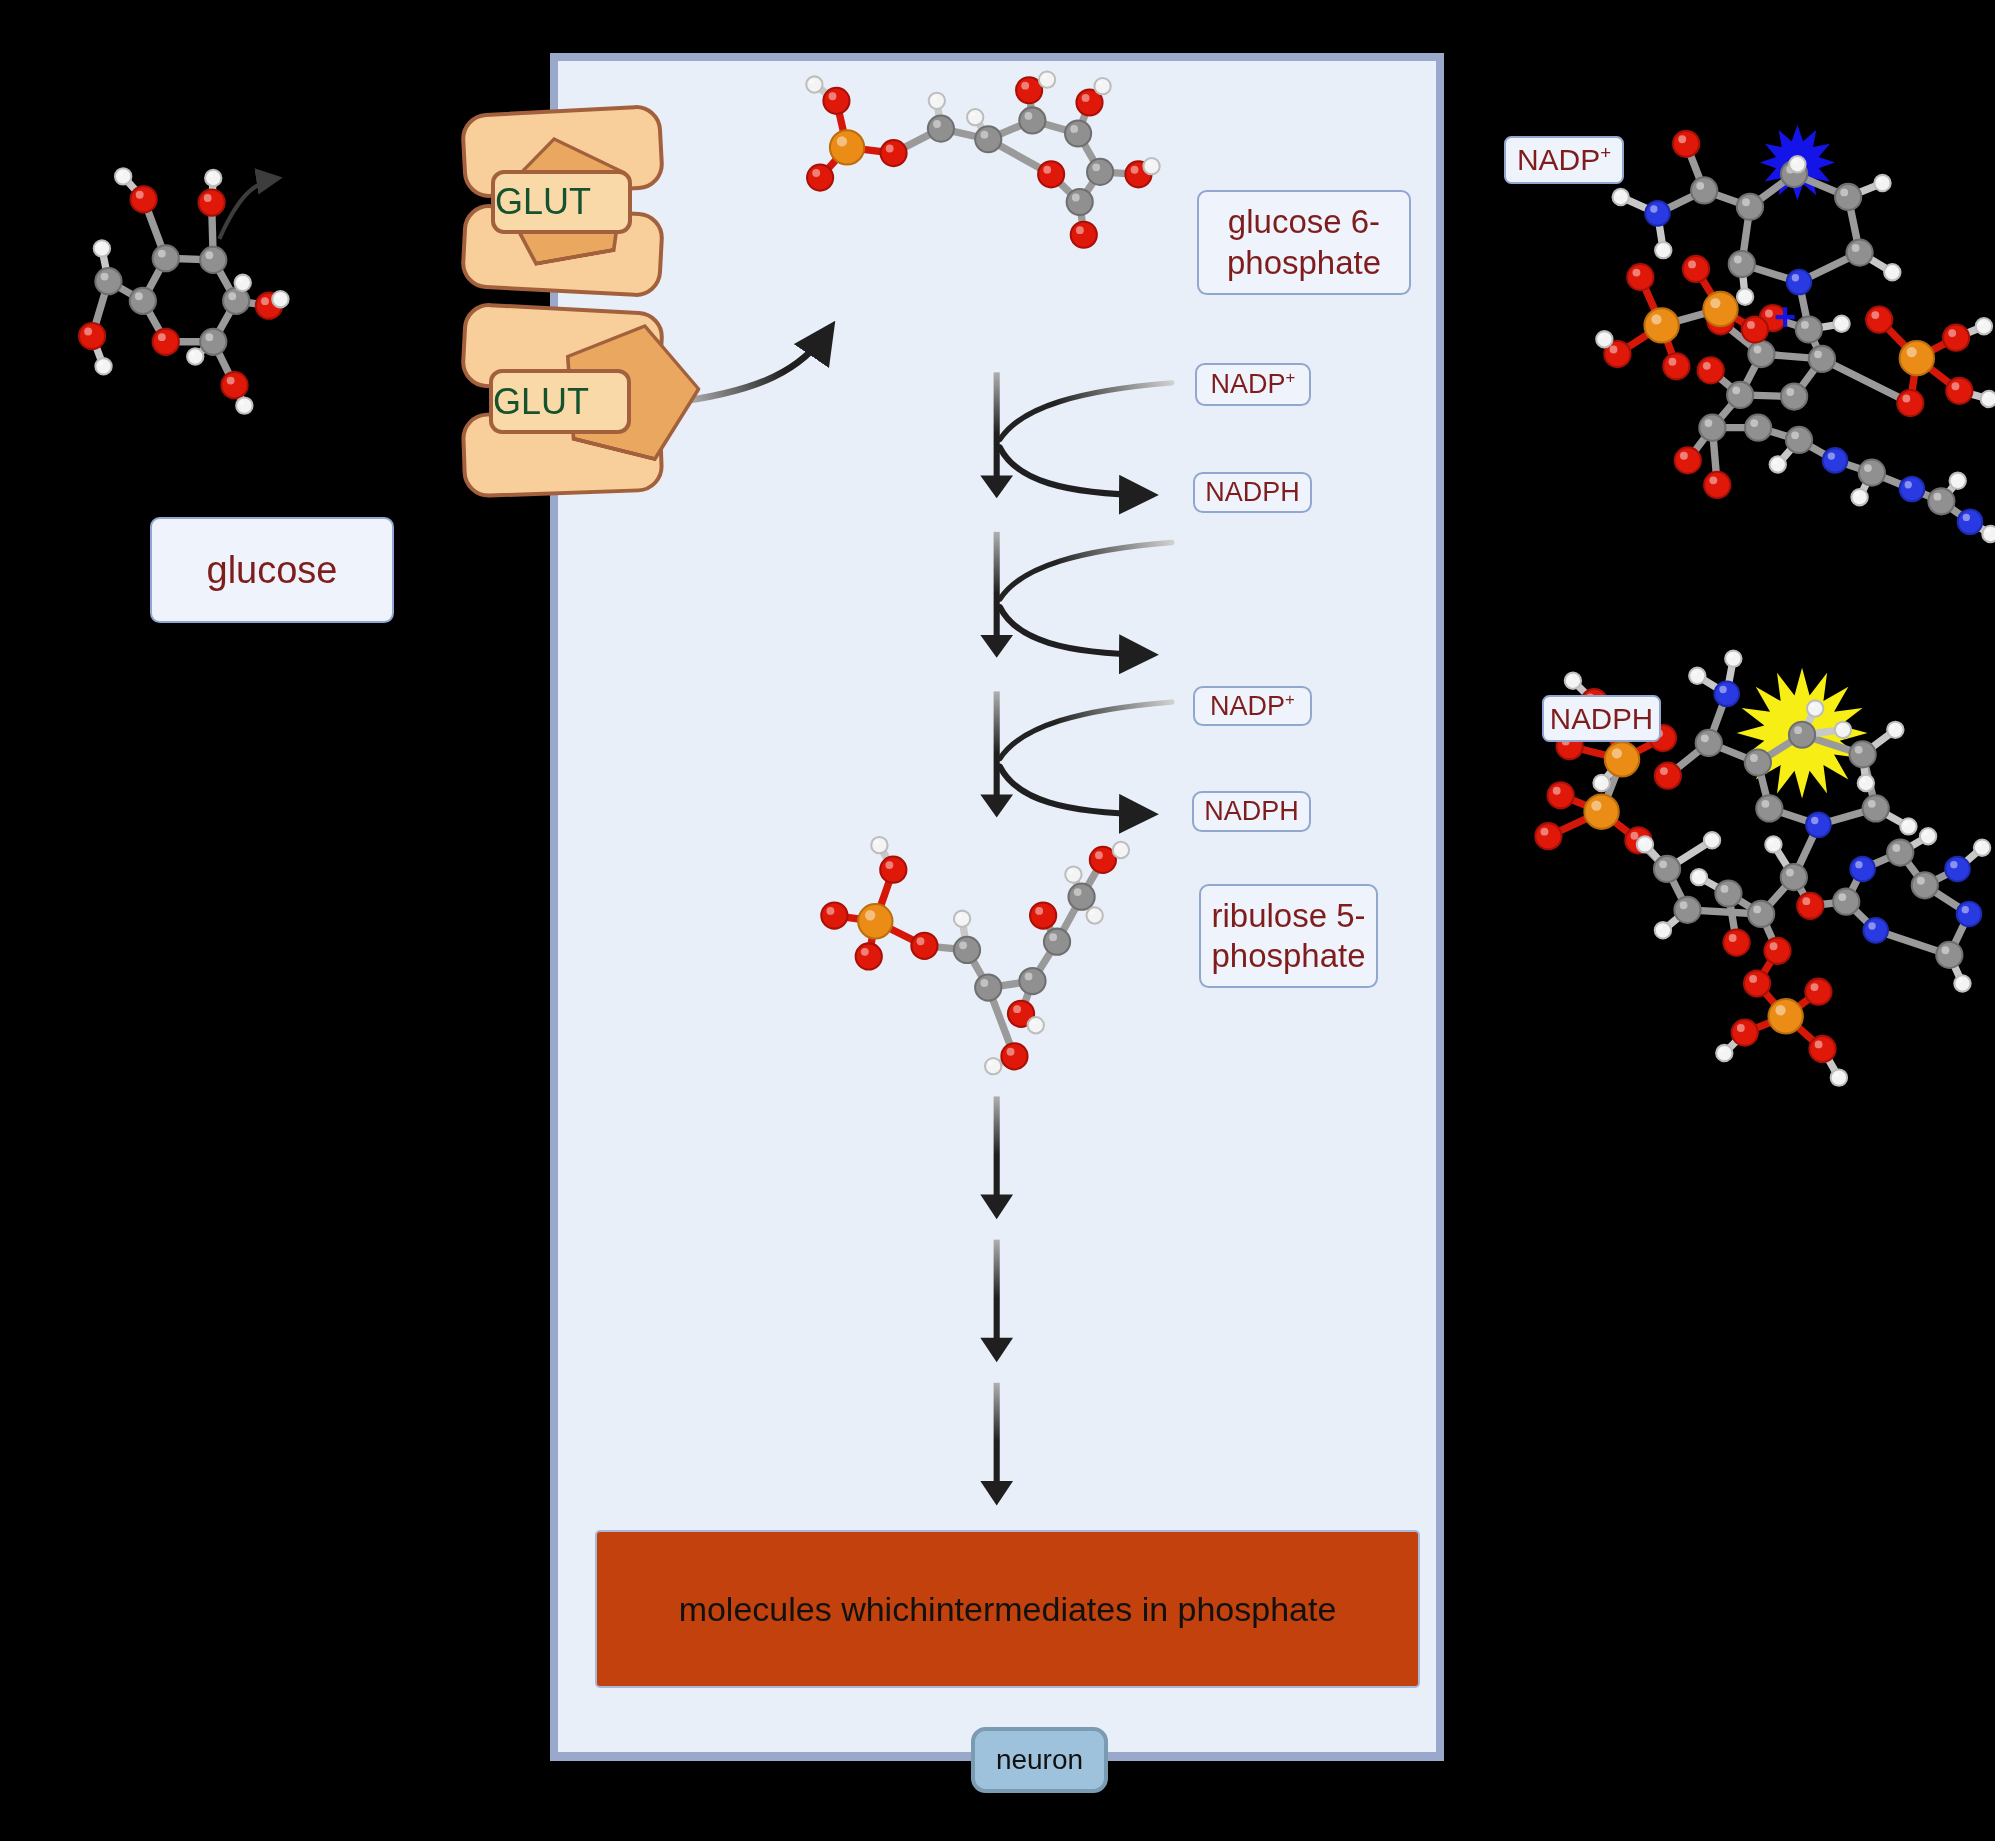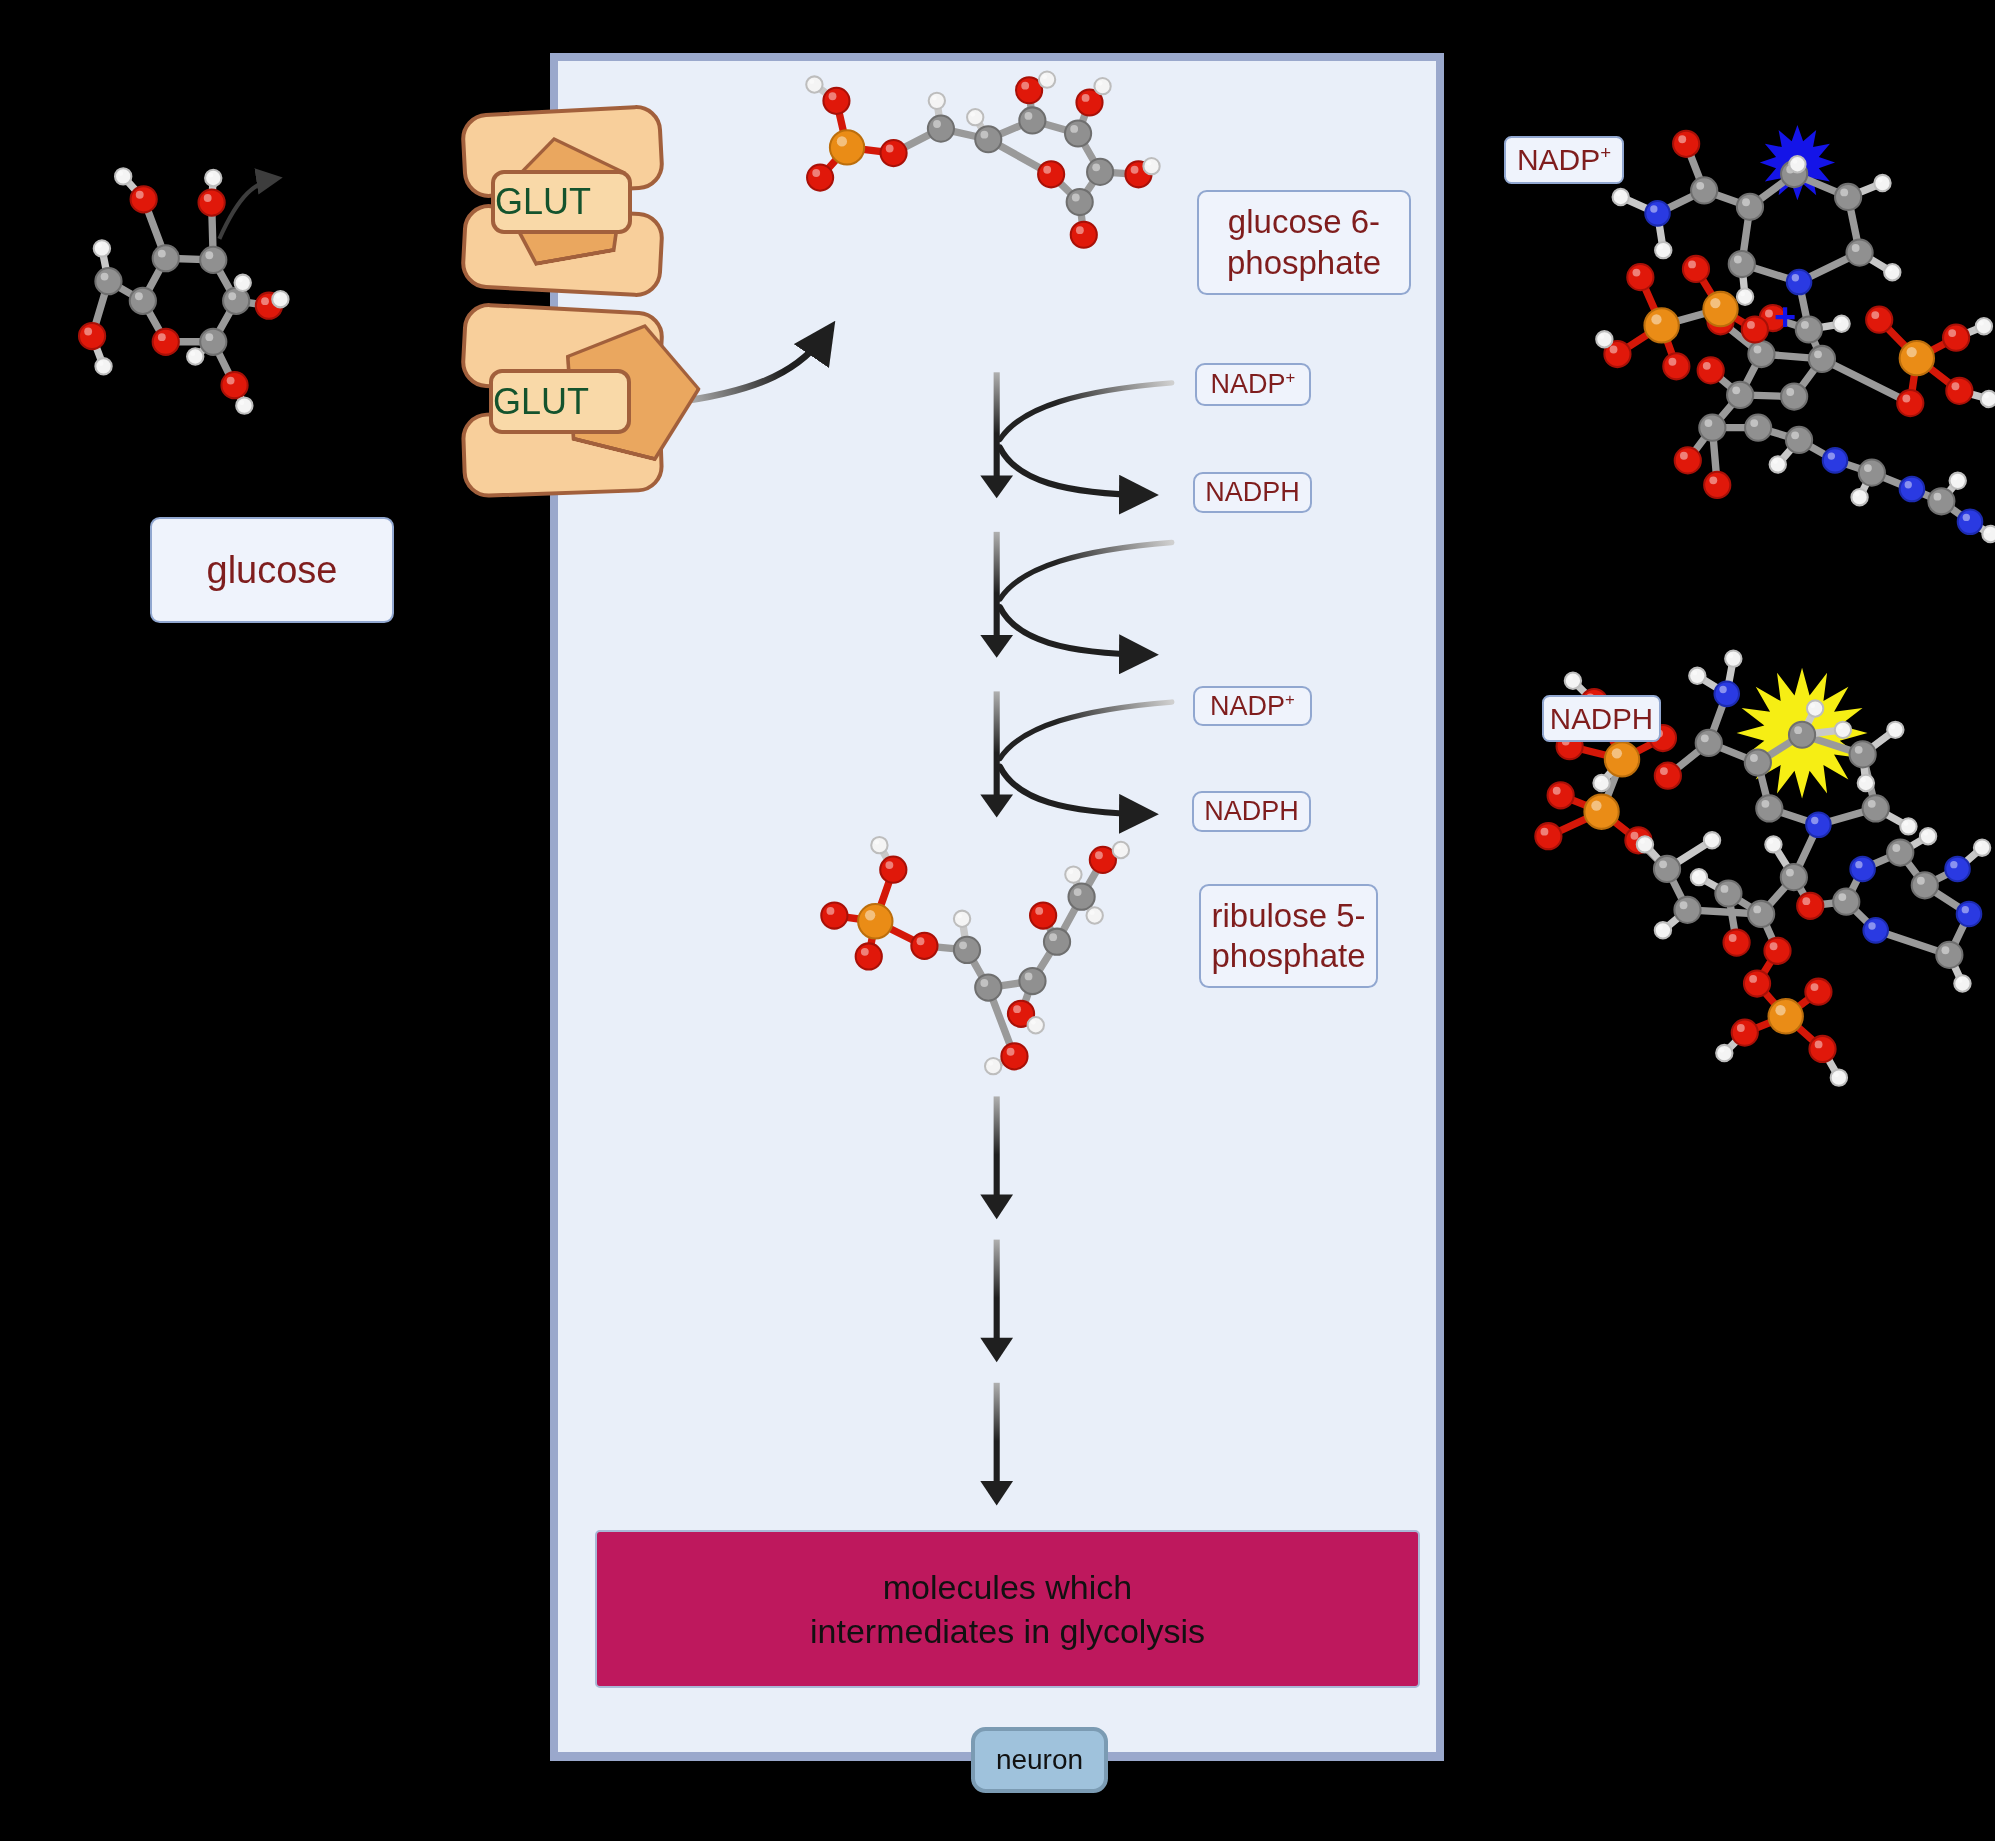--- a/index.html
+++ b/index.html
@@ -19,21 +19,21 @@
   .glut .lobe{position:absolute;left:0;width:201px;height:85px;box-sizing:border-box;
     background:var(--glut_fill);border:4.1px solid var(--glut_border);border-radius:26px;}
   .pent-o{position:absolute;clip-path:polygon(50% 0,100% 38%,81% 100%,19% 100%,0 38%);
     background:var(--glut_border);}
   .pent-i{position:absolute;inset:4.1px;clip-path:polygon(50% 0,100% 38%,81% 100%,19% 100%,0 38%);
     background:var(--glut_accent);}
   .glut-tag{position:absolute;box-sizing:border-box;background:#f9d9a8;border:4.1px solid var(--glut_border);
     border-radius:13px;display:flex;align-items:center;justify-content:flex-start;font-size:36px;color:#14532d;}
   
   #outcome-box{left:595px;top:1530px;width:825px;height:158px;box-sizing:border-box;
-    background:#be185d;border:2.5px solid #a9b8d6;border-radius:4.9px;display:flex;flex-direction:column;
+    background:#c2410c;border:2.5px solid #a9b8d6;border-radius:4.9px;display:flex;flex-direction:row;
     align-items:center;justify-content:center;font-size:34px;color:#111;z-index:6;line-height:1.3;text-align:center;}
   
   #neuron-tag{left:971px;top:1727px;width:137px;height:66px;box-sizing:border-box;
     background:var(--neuron_tag_fill);border:4.1px solid var(--neuron_tag_border);border-radius:14.7px;
     display:flex;align-items:center;justify-content:center;font-size:28px;color:#111;z-index:7;}
   svg.mol{position:absolute;z-index:5;overflow:visible;}
   #arrows{left:0;top:0;z-index:3;}
   #plus-charge{left:1774px;top:296px;color:#1414e8;font-size:38px;font-weight:bold;z-index:6;}
 </style>
 </head>
@@ -353,21 +353,21 @@
     </svg>
   <div class="abs blabel" style="left:1199px;top:884px;width:179px;height:104px;font-size:33px">
     <div>
       <div>ribulose 5-</div>
       <div>phosphate</div>
     </div>
   </div>
 
   <div id="outcome-box" class="abs">
     <div>molecules which</div>
-    <div>intermediates in glycolysis</div>
+    <div>intermediates in phosphate</div>
   </div>
 
   <div id="neuron-tag" class="abs">
     <span>neuron</span>
   </div>
 
   <div class="abs blabel" style="left:1504px;top:136px;width:120px;height:48px;font-size:30px;border-radius:7.4px">
     <span><span>NADP</span><sup>+</sup></span>
   </div>
   <svg class="mol" id="mol-nadp" style="left:1588px;top:74px" width="409" height="475" viewBox="0 0 500 580">

